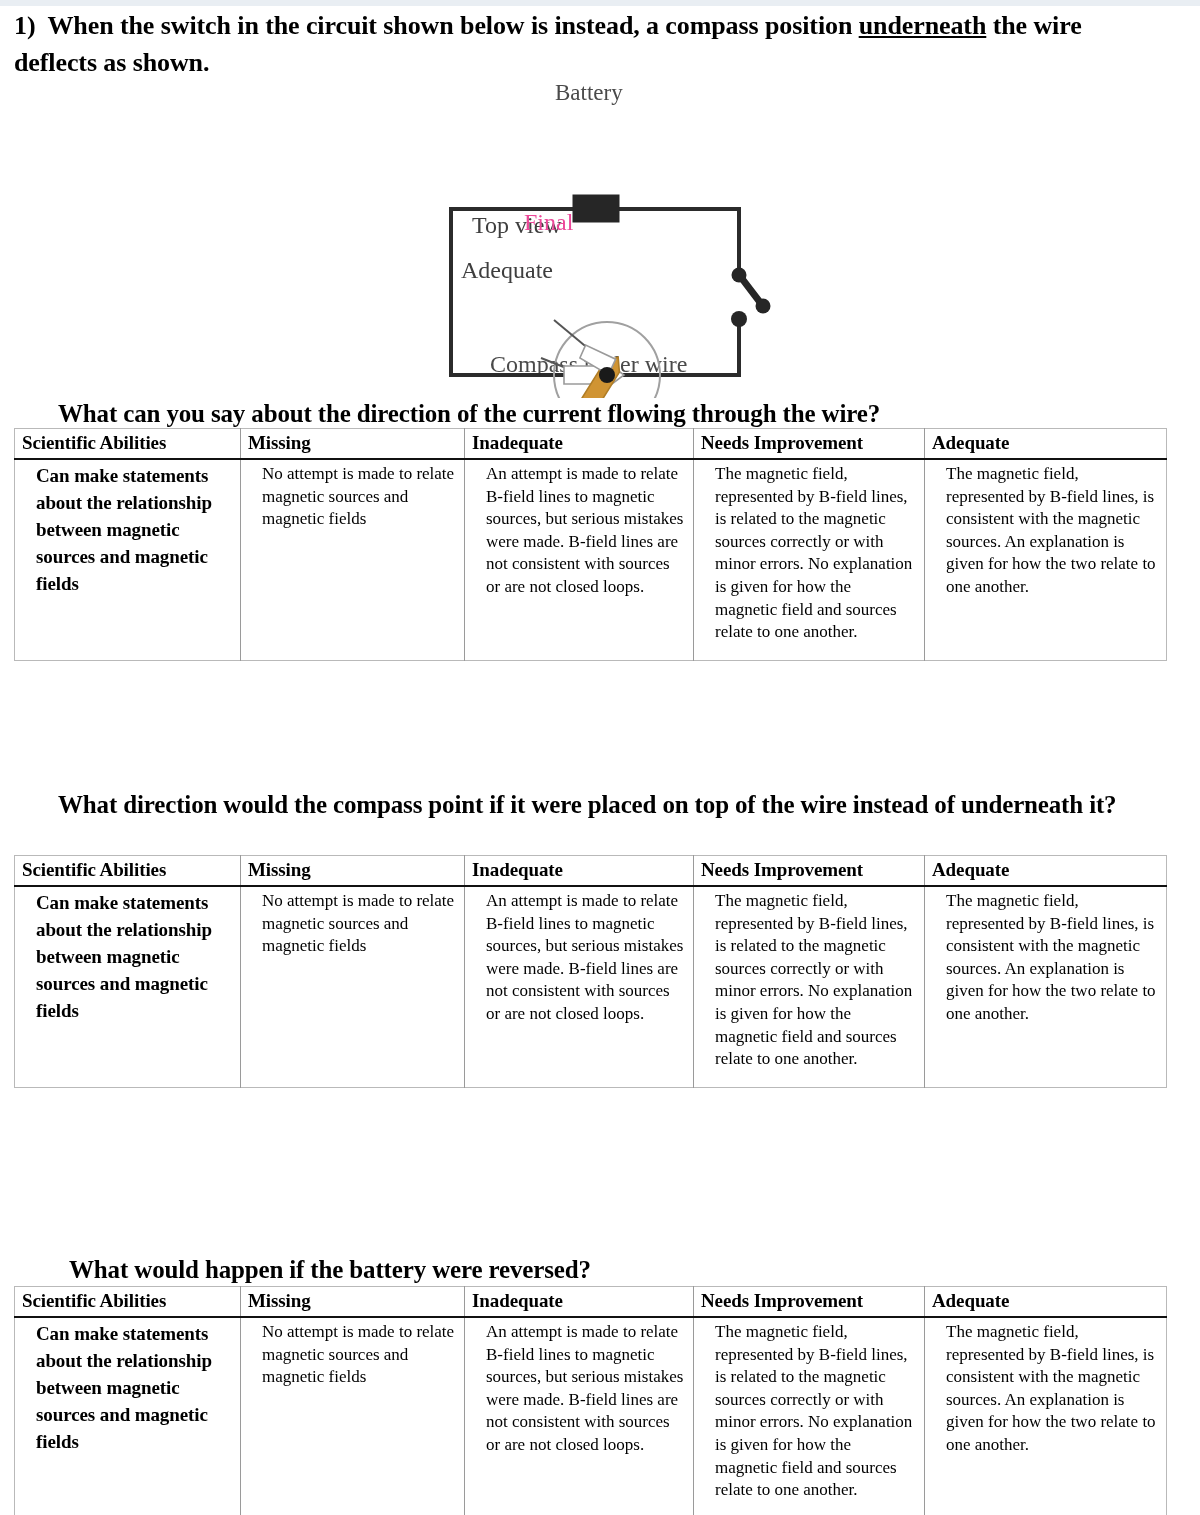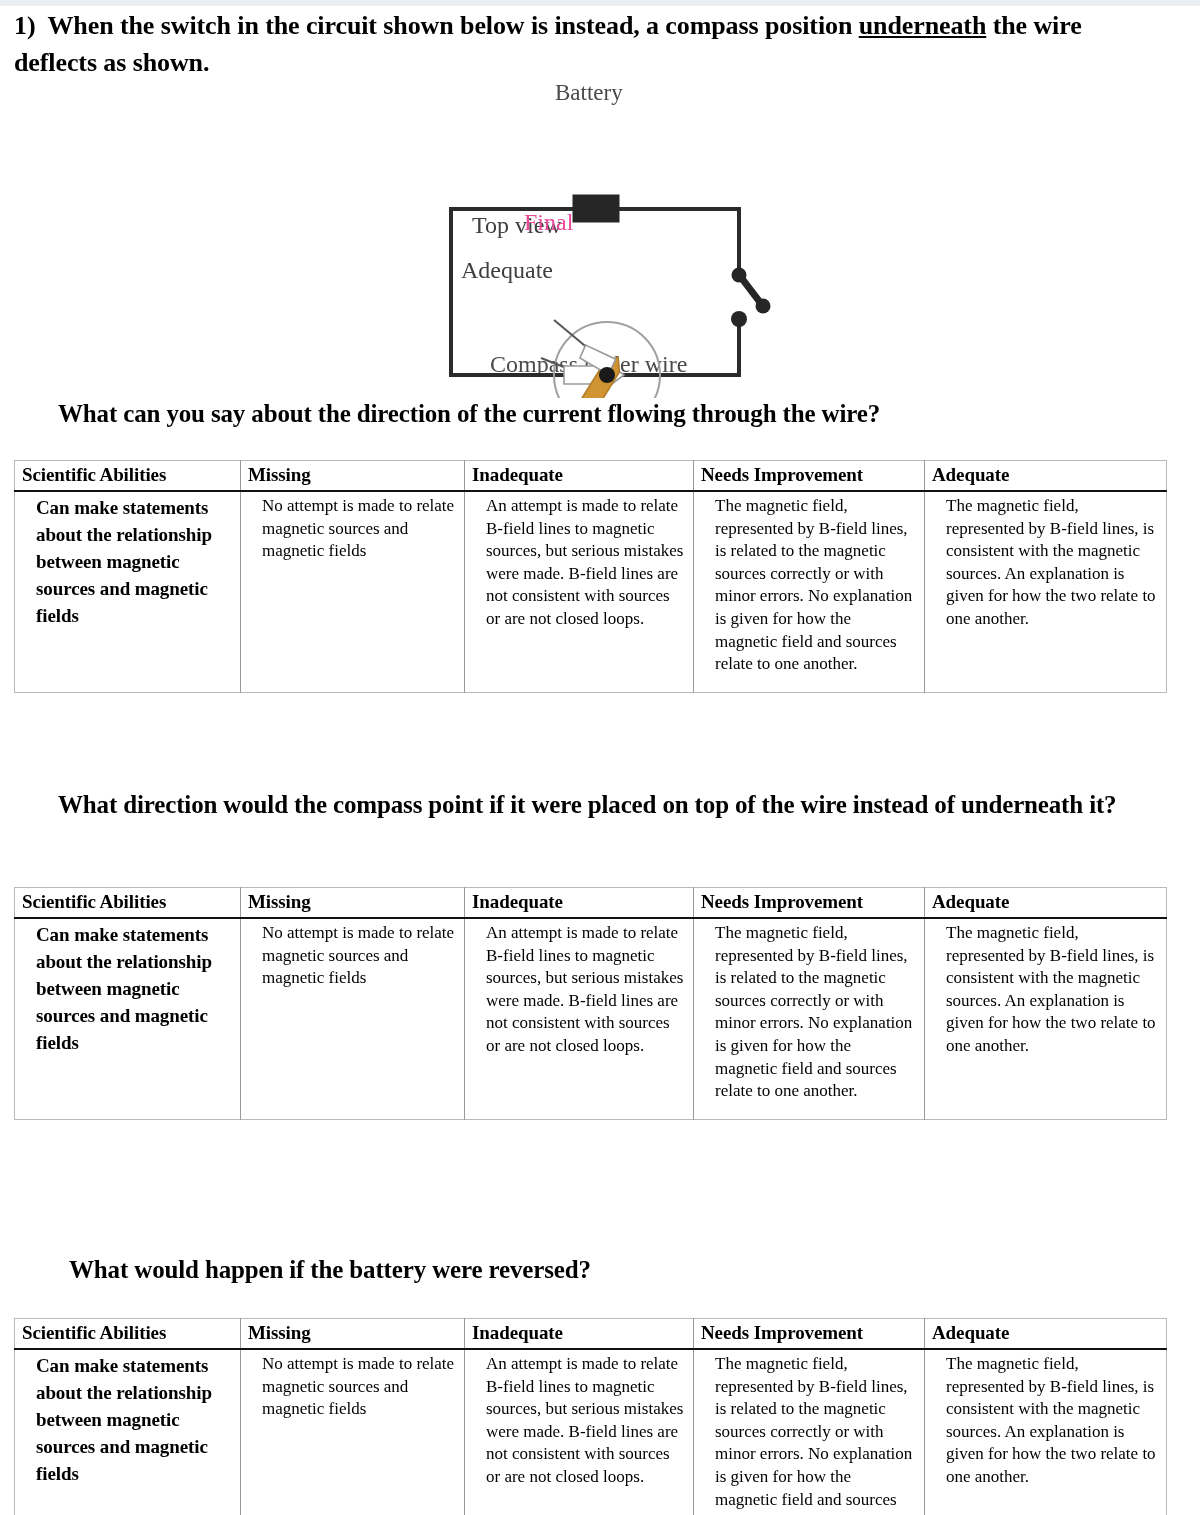--- a/index.html
+++ b/index.html
@@ -87,21 +87,20 @@
     position: absolute;
     left: 14px;
     width: 1152px;
     border-collapse: collapse;
     table-layout: fixed;
     background: #fff;
     border-top: 1px solid #b9b9b9;
     border-left: 1px solid #b9b9b9;
     border-right: 1px solid #b9b9b9;
     border-bottom: 1px solid #b9b9b9;
-    margin-top: 32px;
   }
   .t1 { top: 428px; }
   .t2 { top: 855px; }
   .t3 { top: 1286px; }
 
   .rubric col.c0 { width: 226px; }
   .rubric col.c1 { width: 224px; }
   .rubric col.c2 { width: 229px; }
   .rubric col.c3 { width: 231px; }
   .rubric col.c4 { width: 242px; }

